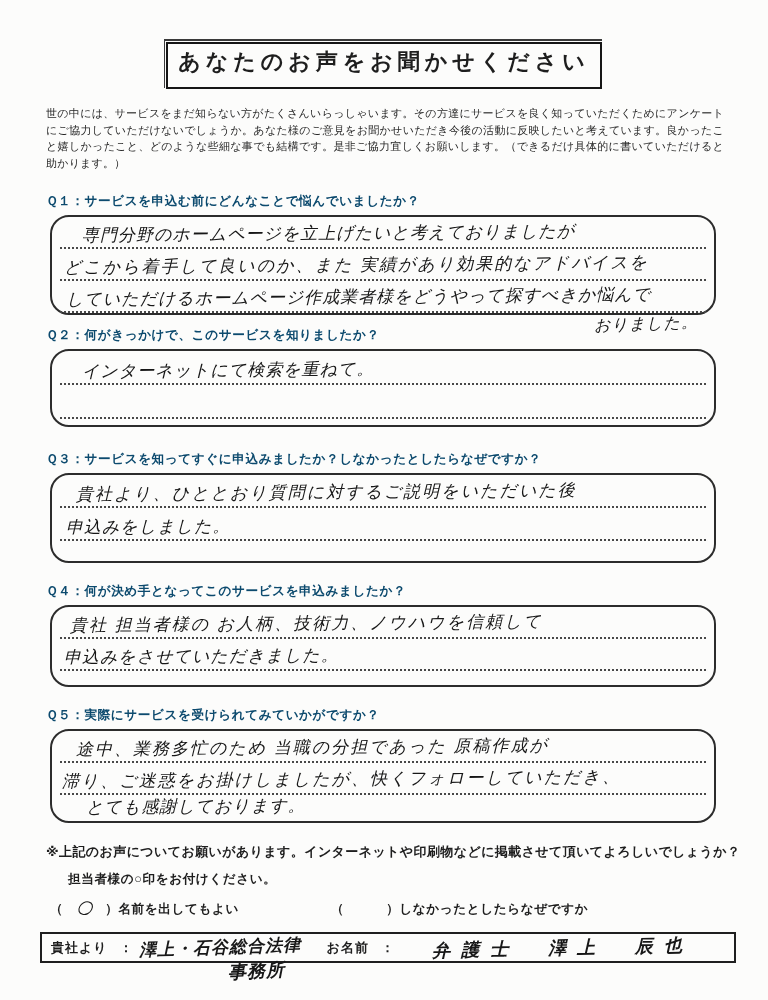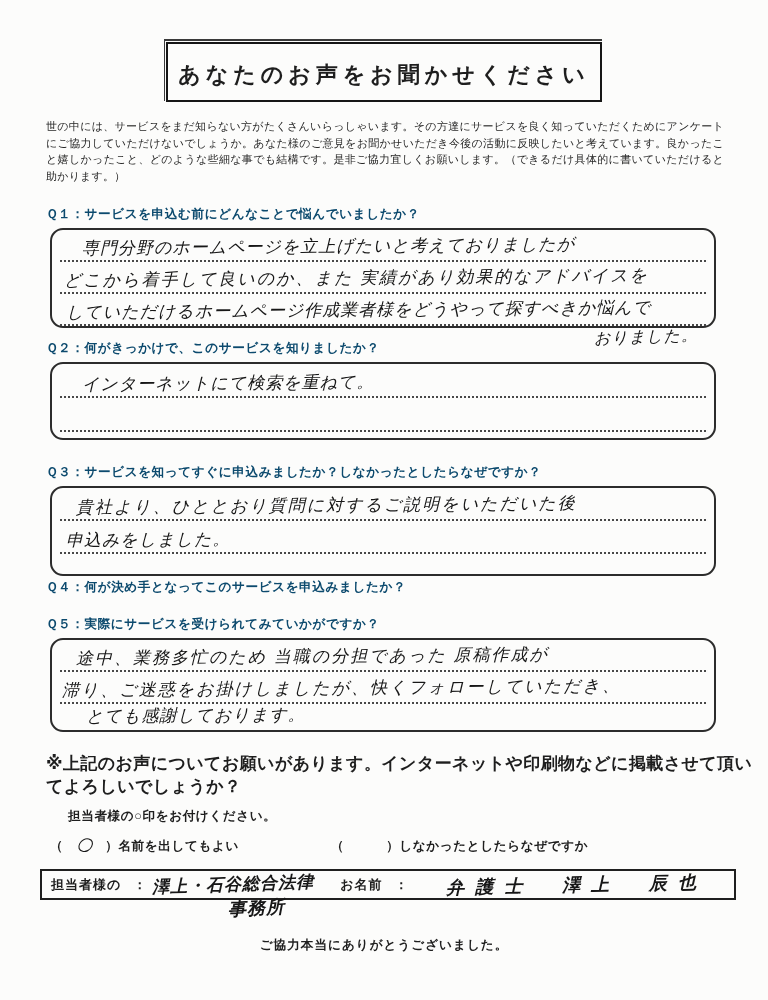--- a/index.html
+++ b/index.html
@@ -17,21 +17,21 @@
   
   .title-box {
     width: 436px;
     margin: 42px auto 0;
     border: 2px solid #161616;
     box-shadow: 0 0 0 1px #fcfcfb, -1px -2px 0 1px #3a3a3a;
     background: #fcfcfb;
   }
   .title-box h1 {
     margin: 0;
-    padding: 16px 4px 10px;
+    padding: 3px 4px 10px;
     text-align: center;
     font-family: "Liberation Serif", "DejaVu Serif", serif;
     font-size: 22px;
     font-weight: 700;
     letter-spacing: 5px;
   }
 
   
   .intro {
     width: 678px;
@@ -48,21 +48,21 @@
     margin-left: 46px;
     font-size: 12.6px;
     font-weight: 700;
     letter-spacing: 0.6px;
     color: #0c4a6e;
   }
   .answer-box {
     width: 666px;
     margin: 5px 0 0 50px;
     border: 2px solid #2c2c2c;
-    border-radius: 13px;
+    border-radius: 19px;
     position: relative;
     background: transparent;
   }
   .row { position: relative; }
   .row.dotted::after {
     content: "";
     position: absolute;
     left: 8px; right: 8px; bottom: 0;
     border-bottom: 2px dotted #484848;
   }
@@ -85,21 +85,21 @@
     position: absolute;
     top: calc(100% + 1px);
     right: 16px;
     font-size: 16px;
     transform: rotate(-2deg);
   }
 
   
   .consent-note {
     margin: 20px 0 0 46px;
-    font-size: 17px;
+    font-size: 13px;
     font-weight: 700;
     letter-spacing: 0.4px;
   }
   .consent-instruction {
     margin: 10px 0 0 68px;
     font-size: 12.6px;
     font-weight: 700;
     letter-spacing: 0.6px;
   }
   .consent-options {
@@ -209,21 +209,29 @@
       <div class="row dotted" style="height:33px">
         <span class="hw hw-abs" style="left:24px;letter-spacing:2px">貴社より、ひととおり質問に対するご説明をいただいた後</span>
       </div>
       <div class="row dotted" style="height:33px">
         <span class="hw hw-abs" style="left:14px">申込みをしました。</span>
       </div>
     </div>
   </section>
 
   <section>
-    <div class="q-label" style="margin-top:3px">Ｑ４：何が決め手となってこのサービスを申込みましたか？</div>
+    <div class="q-label" style="margin-top:20px">Ｑ４：何が決め手となってこのサービスを申込みましたか？</div>
+    <div class="answer-box" style="padding-bottom:14px">
+      <div class="row dotted" style="height:32px">
+        <span class="hw hw-abs" style="left:18px;letter-spacing:2px">貴社 担当者様の お人柄、技術力、ノウハウを信頼して</span>
+      </div>
+      <div class="row dotted" style="height:32px">
+        <span class="hw hw-abs" style="left:12px">申込みをさせていただきました。</span>
+      </div>
+    </div>
   </section>
 
   <section>
     <div class="q-label" style="margin-top:20px">Ｑ５：実際にサービスを受けられてみていかがですか？</div>
     <div class="answer-box">
       <div class="row dotted" style="height:32px">
         <span class="hw hw-abs" style="left:24px;letter-spacing:2px">途中、業務多忙のため 当職の分担であった 原稿作成が</span>
       </div>
       <div class="row dotted" style="height:32px">
         <span class="hw hw-abs" style="left:10px;letter-spacing:2px">滞り、ご迷惑をお掛けしましたが、快くフォローしていただき、</span>
@@ -239,21 +247,21 @@
   <div class="consent-options">
     <span>
       <span>（</span><span class="mark-slot"><span class="hw hw-mark">〇</span></span><span>）名前を出してもよい</span>
     </span>
     <span class="option-b">
       <span>（</span><span class="mark-slot"><span class="hw hw-mark"></span></span><span>）しなかったとしたらなぜですか</span>
     </span>
   </div>
 
   <div class="footer-table">
-    <span class="ft-label">担当者様の</span>
+    <span class="ft-label">貴社より</span>
     <span class="ft-colon">：</span>
     <span class="hw office-hw">澤上・石谷総合法律</span>
     <span class="hw office-hw-line2">事務所</span>
     <span class="ft-label name-label">お名前</span>
     <span class="ft-colon">：</span>
     <span class="hw name-hw">弁護士　澤上　辰也</span>
   </div>
 
   <div class="thanks">ご協力本当にありがとうございました。</div>
 

